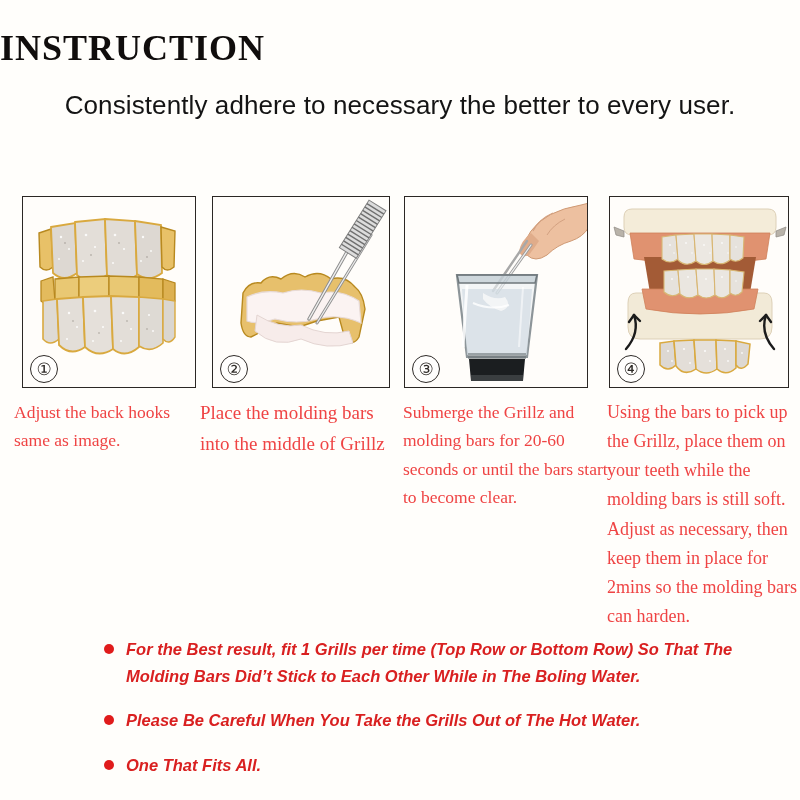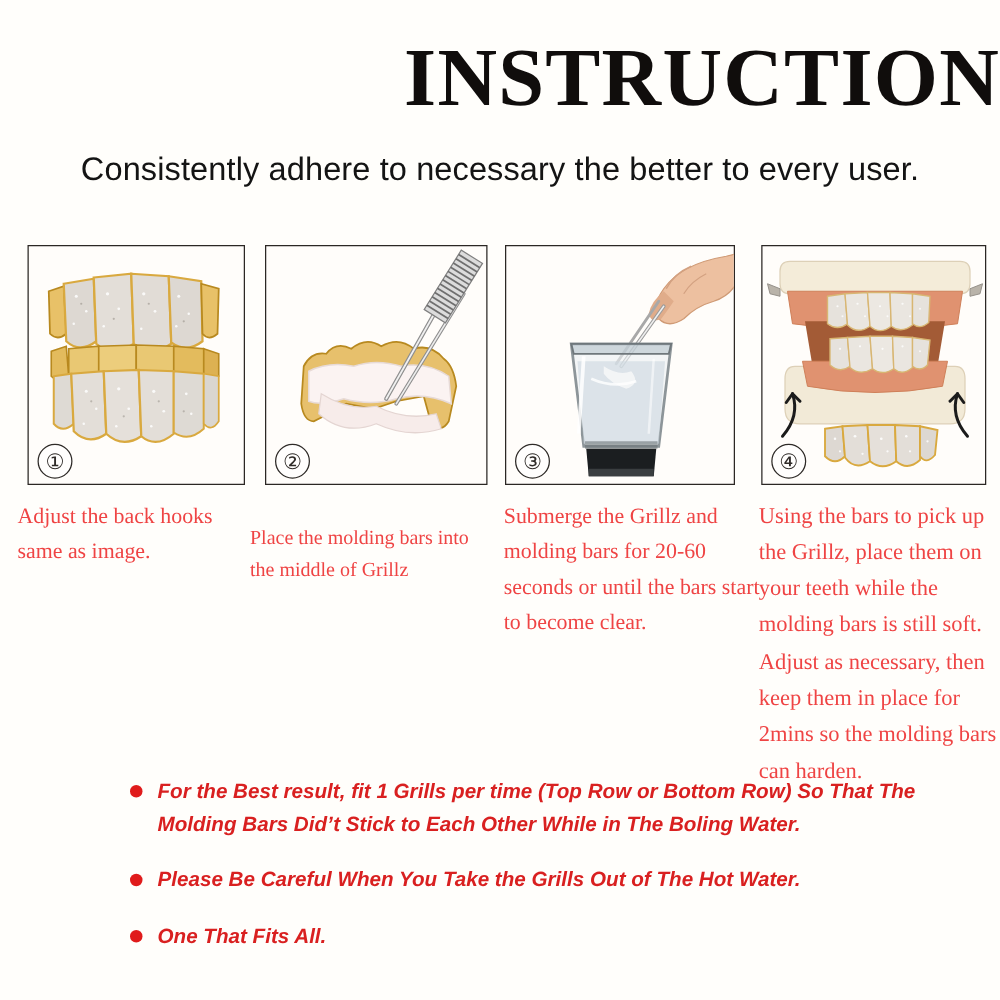--- a/index.html
+++ b/index.html
@@ -10,25 +10,25 @@
     width: 800px;
     height: 800px;
     background: #fffefb;
     font-family: "Liberation Serif", serif;
     overflow: hidden;
     position: relative;
   }
 
   
   .title {
-    text-align: right;
+    text-align: left;
     font-family: "Liberation Serif", serif;
     font-variant: small-caps;
     font-weight: 700;
-    font-size: 66px;
+    font-size: 36px;
     letter-spacing: 1px;
     color: #100d0c;
     margin: 0;
     padding-top: 30px;
     line-height: 1.0;
   }
 
   .subtitle {
     text-align: center;
     font-family: "Liberation Sans", sans-serif;
@@ -88,28 +88,28 @@
     left: 0;
     width: 800px;
   }
   .caption {
     position: absolute;
     font-family: "Liberation Serif", serif;
     color: #ef4444;
     line-height: 1.62;
   }
   .cap-1 { left: 14px;  width: 190px; font-size: 17.5px; }
-  .cap-2 { left: 200px; width: 198px; font-size: 16px; margin-top: 20px; }
+  .cap-2 { left: 200px; width: 198px; font-size: 19px; }
   .cap-3 { left: 403px; width: 206px; font-size: 17.5px; }
   .cap-4 { left: 607px; width: 190px; font-size: 18px; }
 
   
   .notes {
     position: absolute;
-    top: 620px;
+    top: 636px;
     left: 0;
     width: 800px;
   }
   .note {
     position: relative;
     padding-left: 28px;
     margin-bottom: 18px;
     font-family: "Liberation Sans", sans-serif;
     font-style: italic;
     font-weight: 700;

